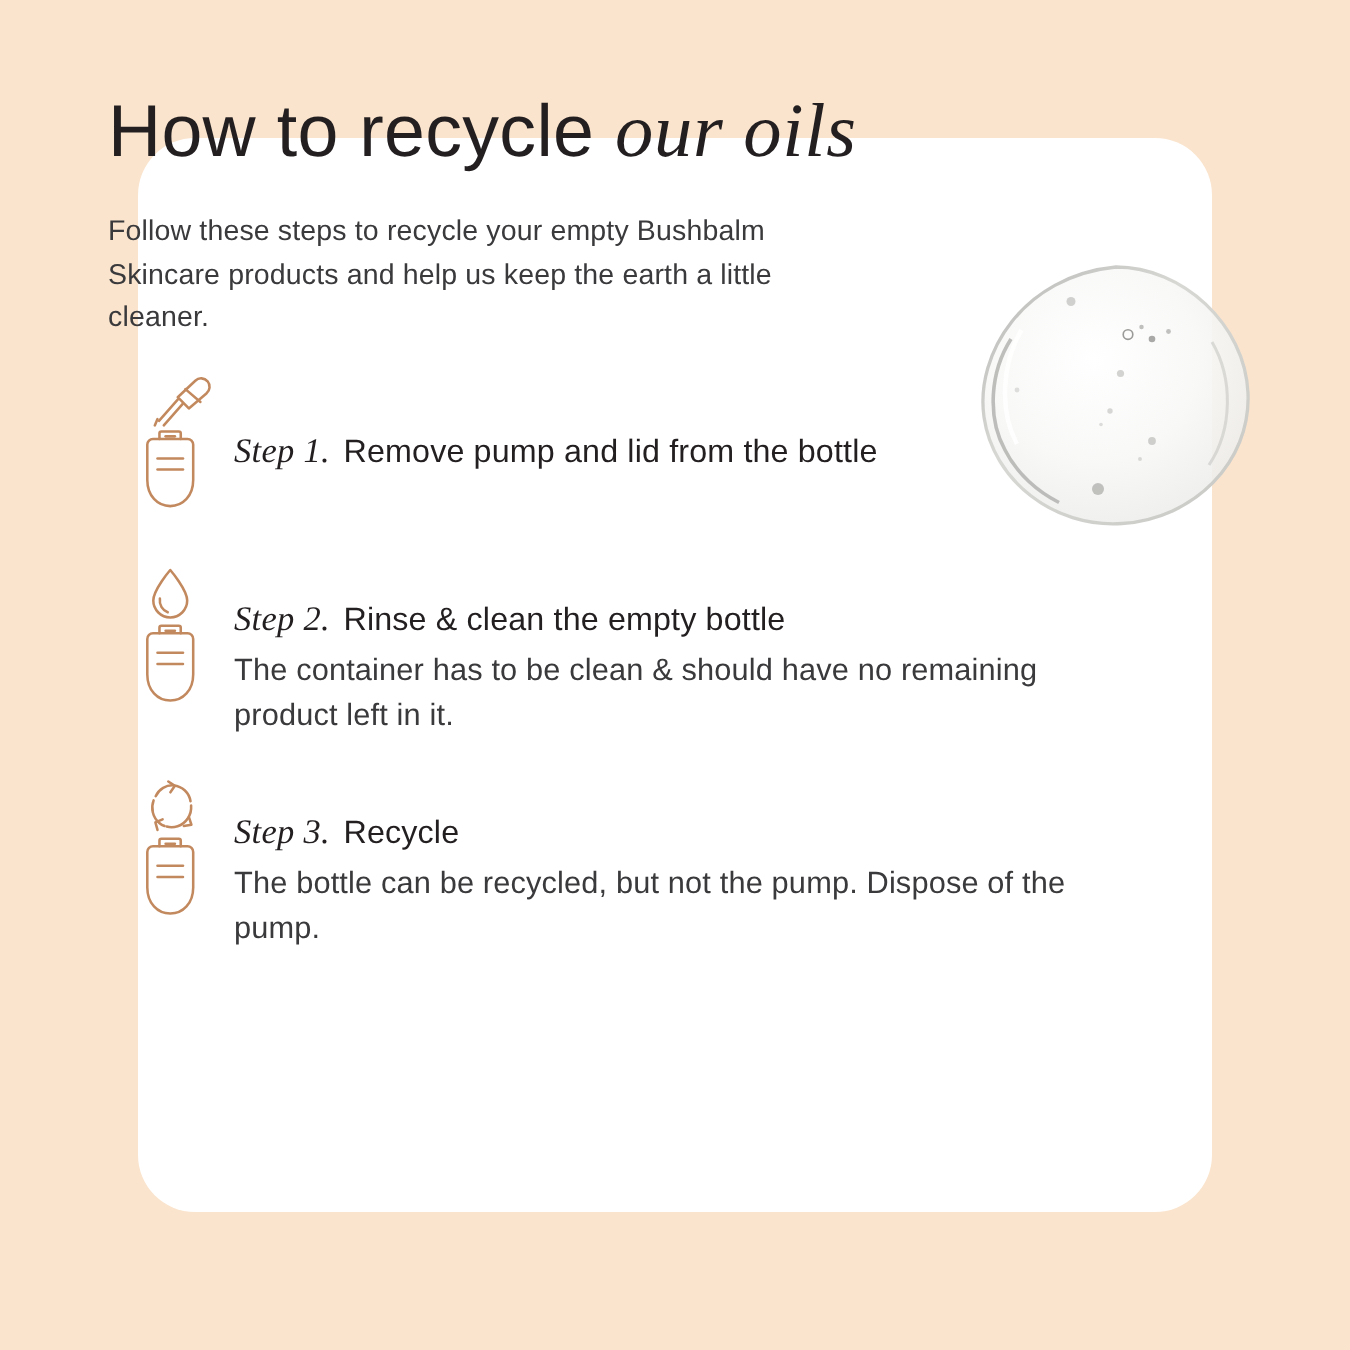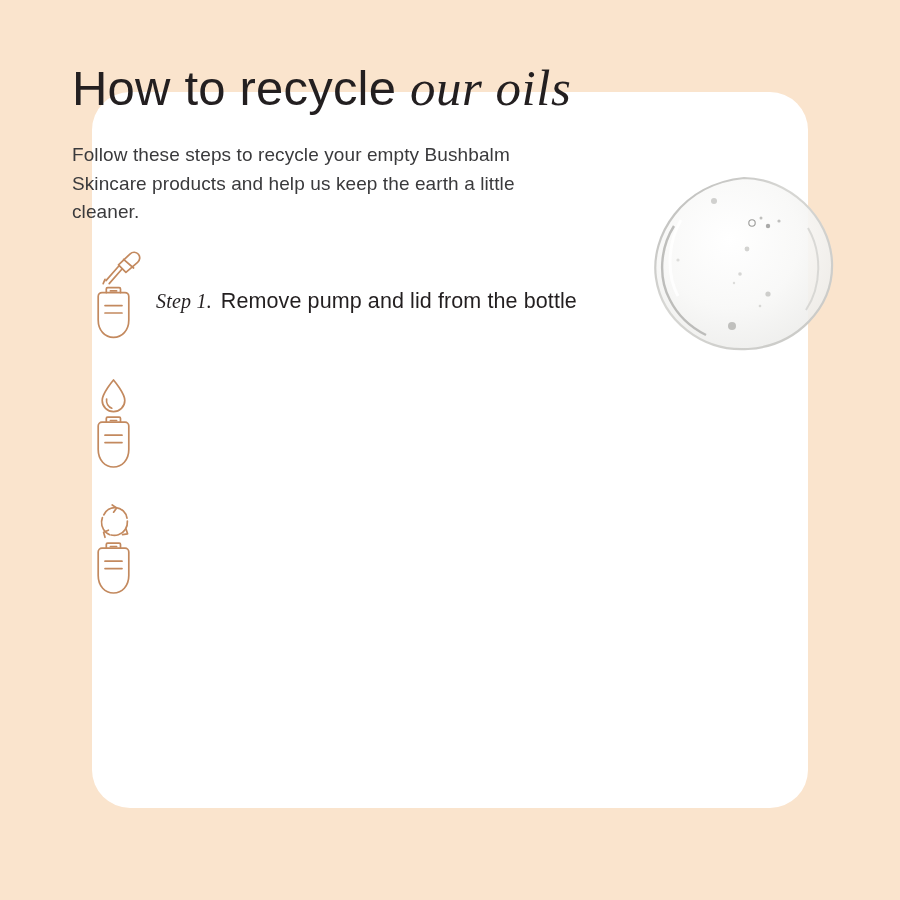--- a/index.html
+++ b/index.html
@@ -114,21 +114,21 @@
   .step-title {
     font-size: 21.5px;
     color: #231f20;
     line-height: 30px;
     white-space: nowrap;
   }
   .step-label {
     font-family: "Liberation Serif", serif;
     font-style: italic;
     font-weight: 400;
-    font-size: 20px;
+    font-size: 23px;
     letter-spacing: 0.2px;
     margin-right: 9px;
     margin-top: 44px;
   }
   .step-heading {
     font-weight: 400;
     letter-spacing: 0.1px;
   }
 
   .step-desc {
@@ -252,20 +252,26 @@
 
           <path d="M16.2 50.0 C16.2 47.9 17.9 46.2 20.0 46.2
                    L43.0 46.2 C45.1 46.2 46.8 47.9 46.8 50.0
                    L46.8 73.6 C46.8 84.1 40.0 91.0 31.5 91.0
                    C23.0 91.0 16.2 84.1 16.2 73.6 Z"></path>
 
           <path d="M23.0 59.2 L40.0 59.2"></path>
           <path d="M23.0 66.6 L40.0 66.6"></path>
         </svg>
       </div>
+      <div class="step-body">
+        <div class="step-title">
+          <span class="step-label">Step 2.</span><span class="step-heading">Rinse &amp; clean the empty bottle</span>
+        </div>
+        <div class="step-desc">The container has to be clean &amp; should have no remaining product left in it.</div>
+      </div>
     </div>
 
     <div class="step step-3">
       <div class="step-icon">
         <svg width="64" height="100" viewBox="0 0 64 100" fill="none" stroke="#c3895e" stroke-width="1.7" stroke-linecap="round" stroke-linejoin="round" xmlns="http://www.w3.org/2000/svg" aria-hidden="true">
 
           <path d="M21.8 12.8 C24.0 8.0 28.8 5.2 33.8 5.6
                    C39.6 6.1 44.2 10.6 45.0 16.2"></path>
           <path d="M30.2 3.0 L34.6 5.9 L31.6 10.2"></path>
 
@@ -283,16 +289,22 @@
 
           <path d="M16.2 50.0 C16.2 47.9 17.9 46.2 20.0 46.2
                    L43.0 46.2 C45.1 46.2 46.8 47.9 46.8 50.0
                    L46.8 73.6 C46.8 84.1 40.0 91.0 31.5 91.0
                    C23.0 91.0 16.2 84.1 16.2 73.6 Z"></path>
 
           <path d="M23.0 59.2 L40.0 59.2"></path>
           <path d="M23.0 66.6 L40.0 66.6"></path>
         </svg>
       </div>
+      <div class="step-body">
+        <div class="step-title">
+          <span class="step-label">Step 3.</span><span class="step-heading">Recycle</span>
+        </div>
+        <div class="step-desc">The bottle can be recycled, but not the pump. Dispose of the pump.</div>
+      </div>
     </div>
 
   </div>
 </div>
 
 </body></html>

